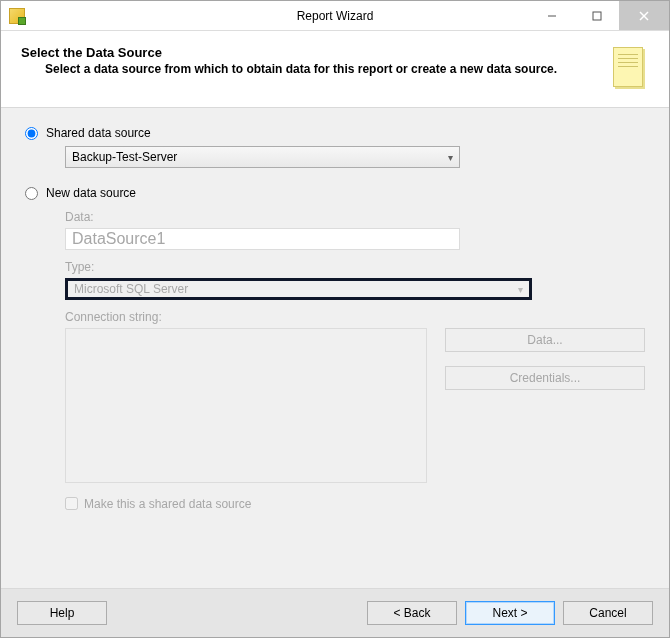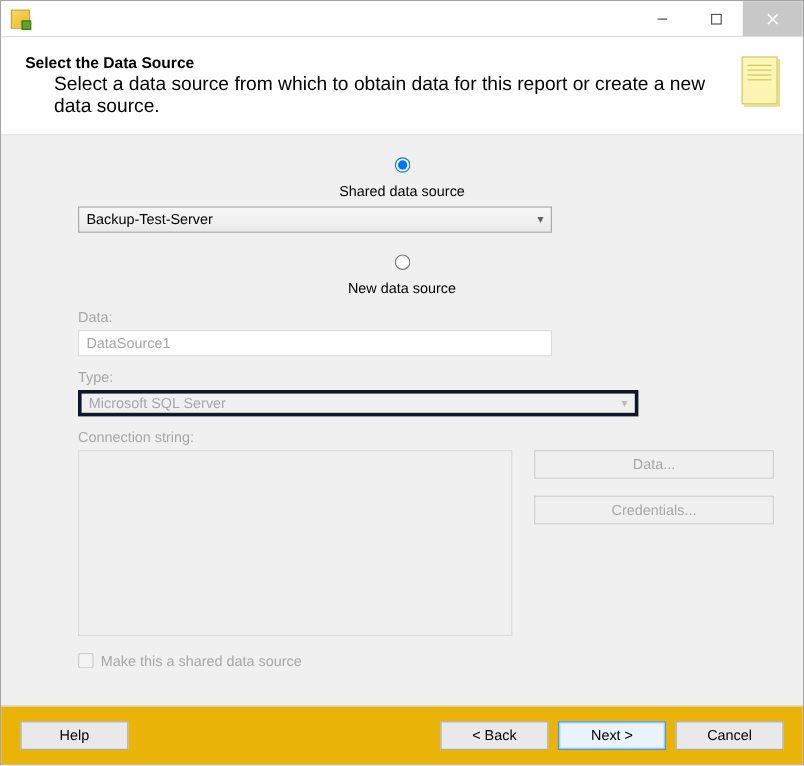--- a/index.html
+++ b/index.html
@@ -73,22 +73,23 @@
     align-items: flex-start;
     gap: 10px;
   }
   .header-text h1 {
     margin: 0 0 2px 0;
     font-size: 13px;
     font-weight: bold;
   }
   .header-text p {
     margin: 0 0 0 24px;
-    font-size: 16px;
+    font-size: 12px;
     color: #000;
+    font-weight: bold;
   }
   .header-icon {
     margin-left: auto;
     width: 40px; height: 48px;
     position: relative;
   }
   .header-icon .note {
     position:absolute; left:4px; top:2px;
     width:30px; height:40px;
     background:#fdf6b2;
@@ -105,21 +106,20 @@
     flex: 1;
     background: #f0f0f0;
     padding: 18px 24px 12px 24px;
     overflow: hidden;
   }
   .radio-row {
     display: flex;
     align-items: center;
     gap: 8px;
     margin-bottom: 6px;
-    flex-direction: column;
   }
   input[type=radio] {
     width: 13px; height: 13px;
     margin: 0;
   }
   .radio-row label {
     font-size: 12px;
   }
   .indent {
     margin-left: 40px;
@@ -140,21 +140,21 @@
     color: #a7a7a7;
     margin: 10px 0 4px 0;
   }
   .textfield {
     width: 395px;
     height: 22px;
     border: 1px solid #dcdcdc;
     background: #ffffff;
     padding: 4px 6px;
     font-family: inherit;
-    font-size: 12px;
+    font-size: 16px;
     color: #a7a7a7;
   }
   .select-disabled {
     width: 467px;
     height: 22px;
     border: 3px solid #0f172a;
     background: #f0f0f0;
     padding: 0 6px;
     font-size: 12px;
     color: #a7a7a7;
@@ -194,35 +194,36 @@
     background: #eaf3fb;
   }
   .check-row {
     display:flex; gap:6px;
     margin-top: 14px;
     color:#a7a7a7;
   }
   .check-row input[type=checkbox]{ width:13px; height:13px; margin:0; }
   .footer {
     border-top: 1px solid #d9d9d9;
-    background: #eab308;
+    background: #e5e5e5;
     padding: 12px 16px;
     display: flex;
     align-items: center;
     gap: 8px;
   }
   .footer .spacer { flex:1; }
 </style>
 </head>
 <body>
 
 <div class="window">
 
   <div class="titlebar">
     <div class="app-icon"></div>
+    <div class="title">Report Wizard</div>
     <div class="controls">
       <div class="ctrl">
         <svg width="10" height="10">
             <line x1="1" y1="5" x2="9" y2="5" stroke="#555" stroke-width="1"></line>
           </svg>
       </div>
       <div class="ctrl">
         <svg width="10" height="10">
             <rect x="1" y="1" width="8" height="8" fill="none" stroke="#555" stroke-width="1"></rect>
           </svg>

